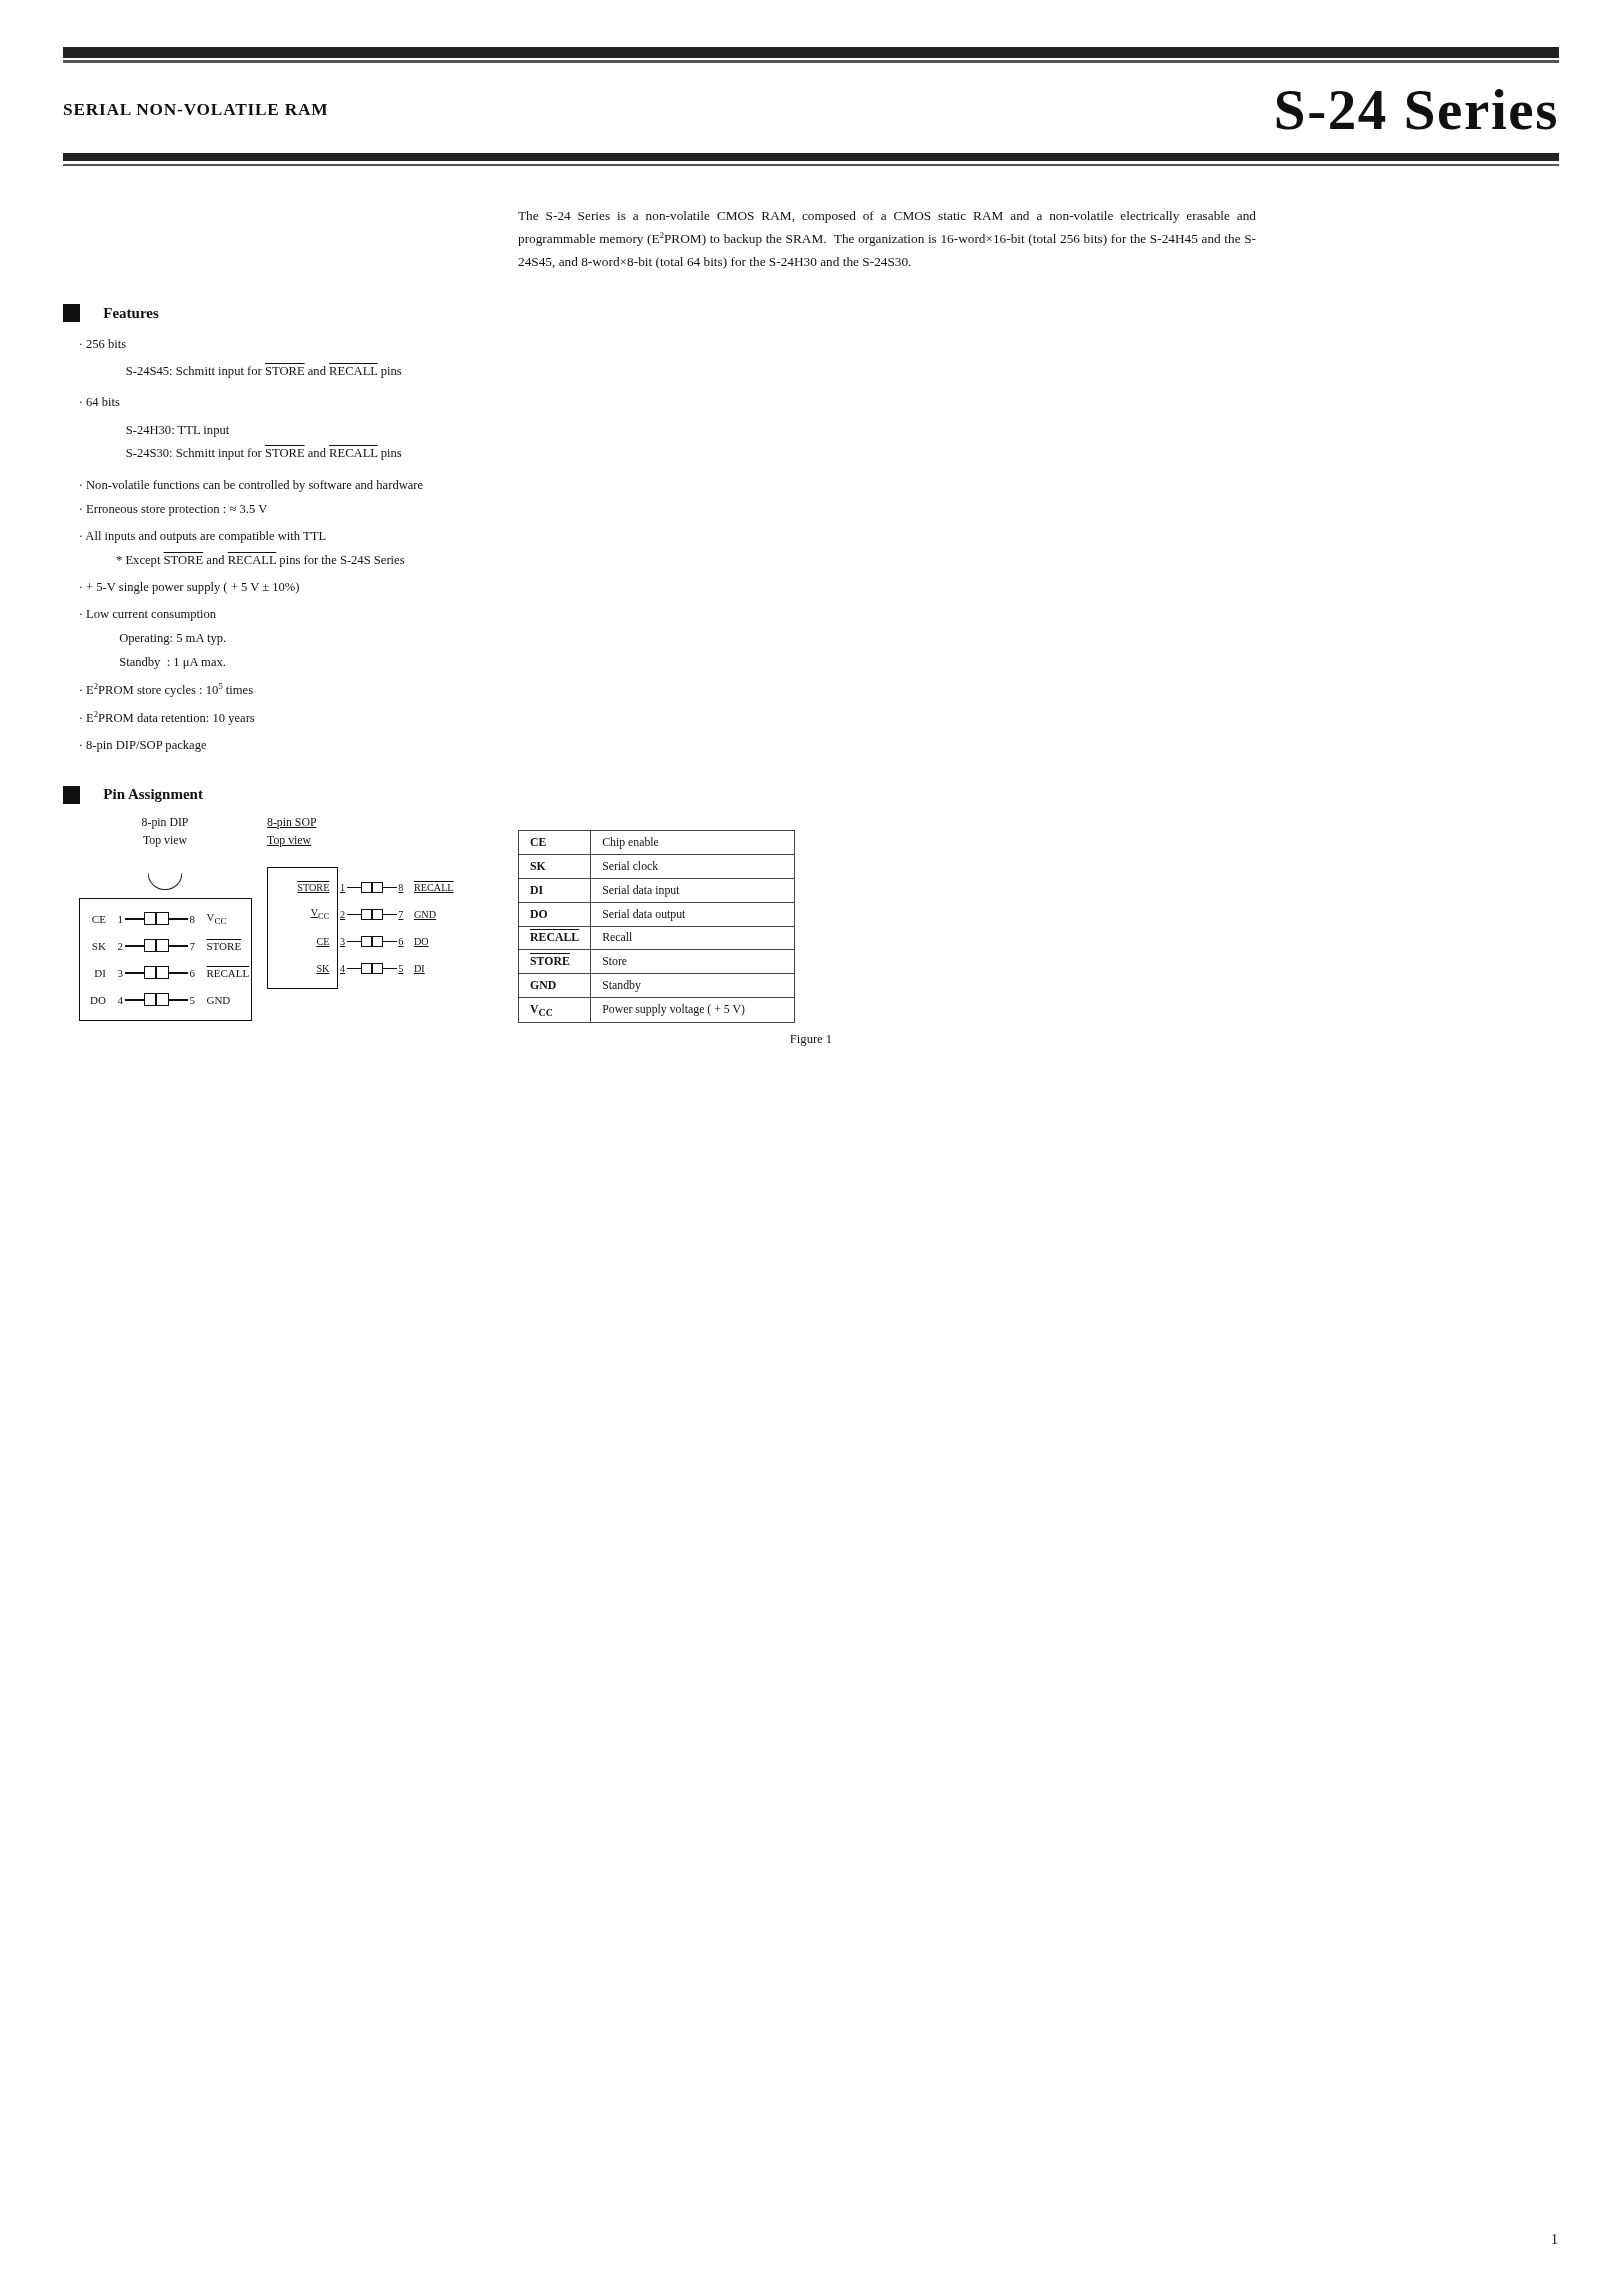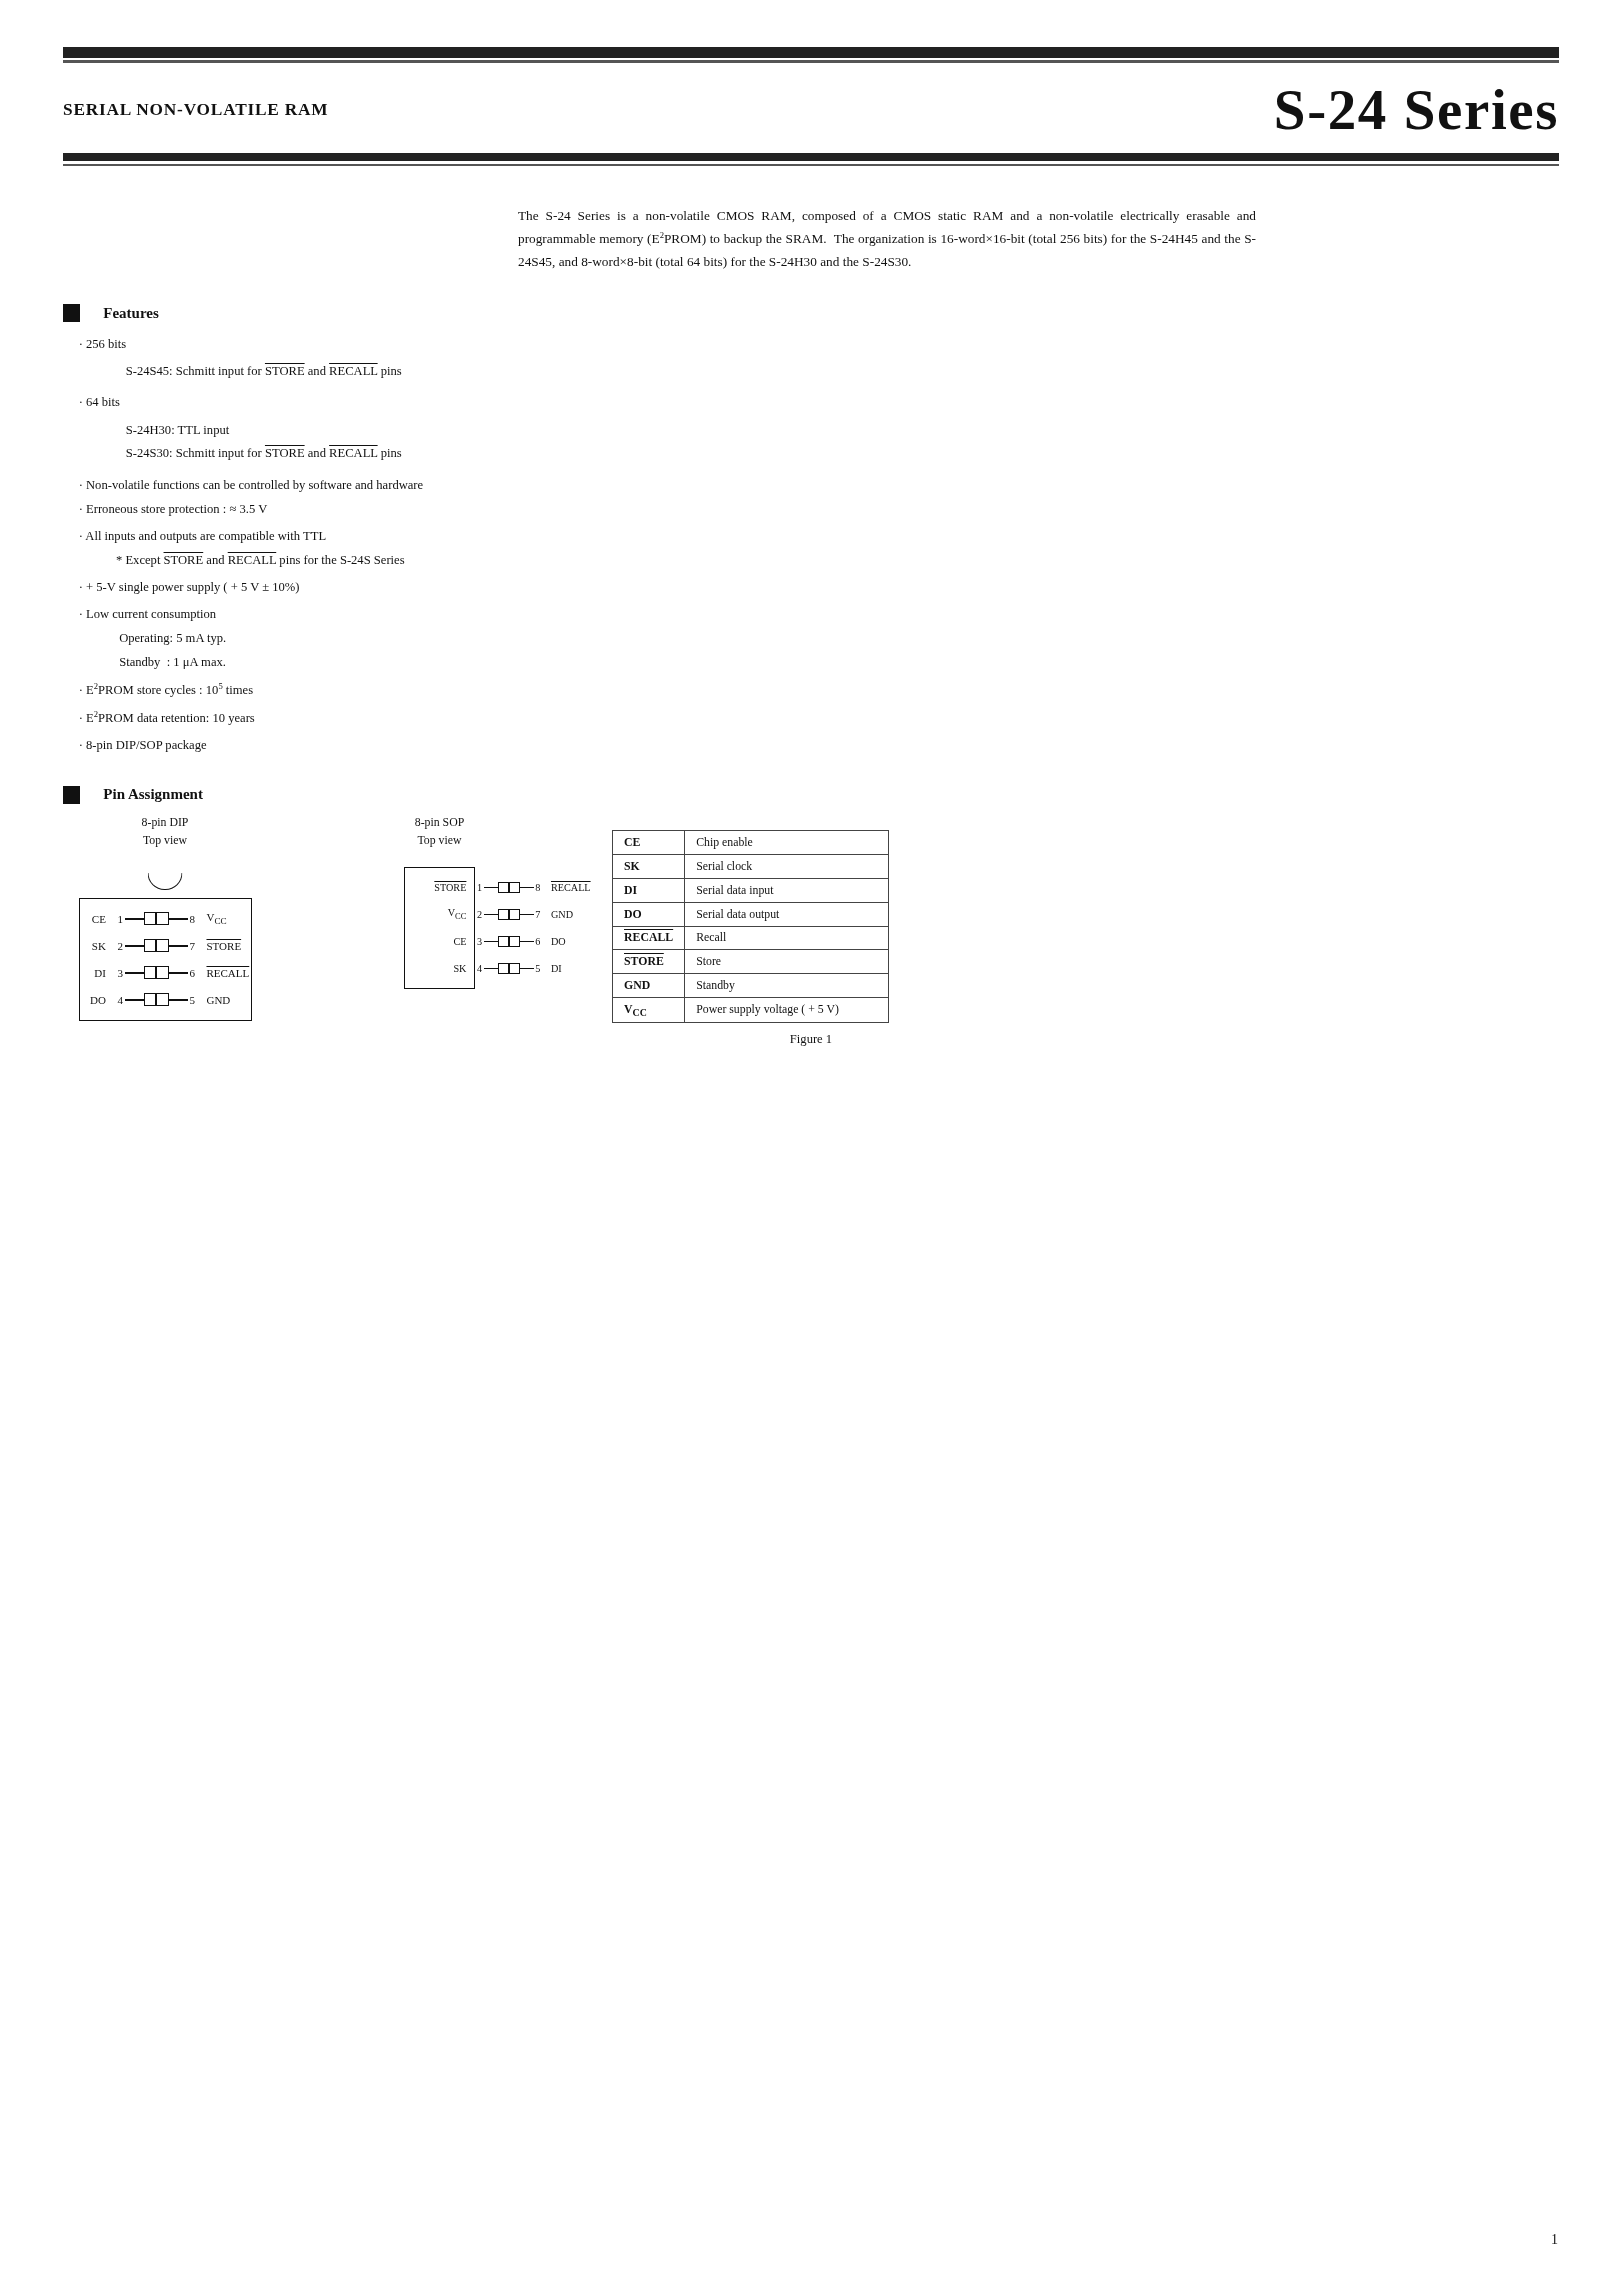--- a/index.html
+++ b/index.html
@@ -100,21 +100,20 @@
       text-decoration: overline;
     }
     sup {
       font-size: 8.6px;
     }
 
     
     .pin-assignment-content {
       display: flex;
       align-items: flex-start;
-      gap: 47px;
       margin-top: 0;
     }
 
     
     .dip-diagram {
       display: flex;
       flex-direction: column;
       align-items: center;
       min-width: 204px;
     }
@@ -187,22 +186,23 @@
       font-size: 11px;
       width: 55px;
       text-align: left;
       margin-left: 3.1px;
     }
 
     
     .sop-diagram {
       display: flex;
       flex-direction: column;
-      align-items: center;
+      align-items: flex-start;
       min-width: 251px;
+      text-decoration: underline;
     }
     .sop-title {
       font-size: 11.8px;
       text-align: center;
       margin-bottom: 3.1px;
     }
     .sop-box {
       border: 1.6px solid #111;
       width: 71px;
       padding: 6.3px 0;

